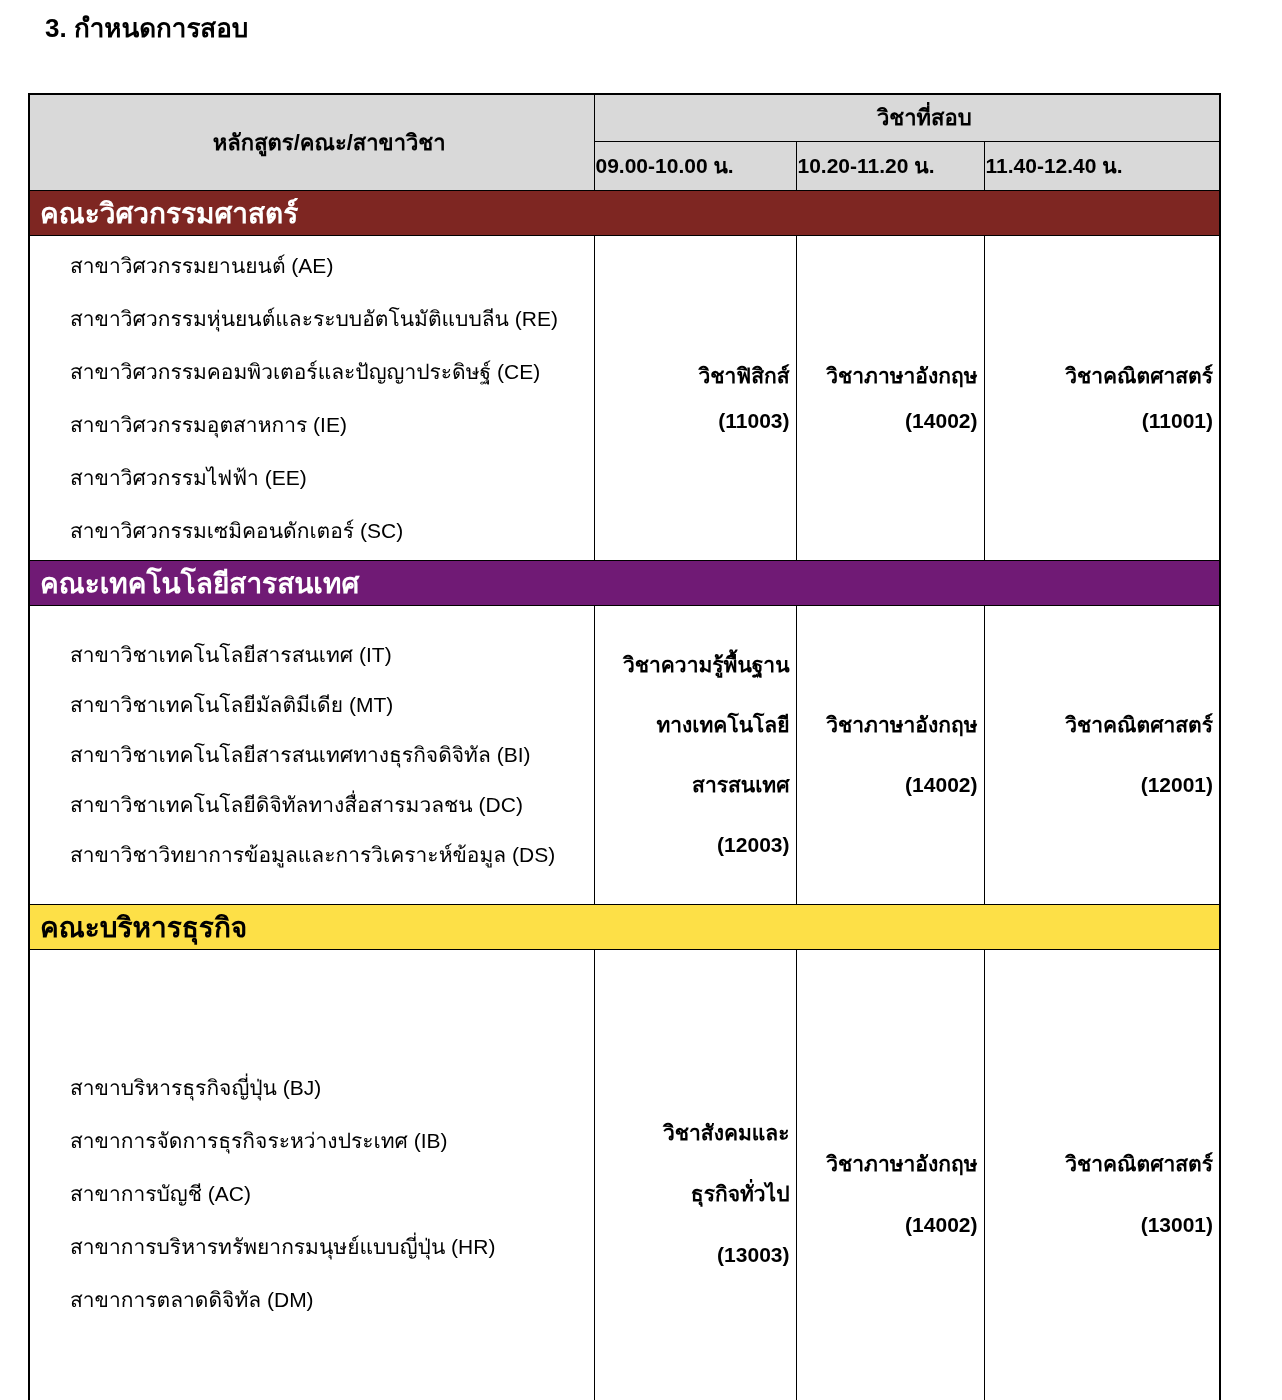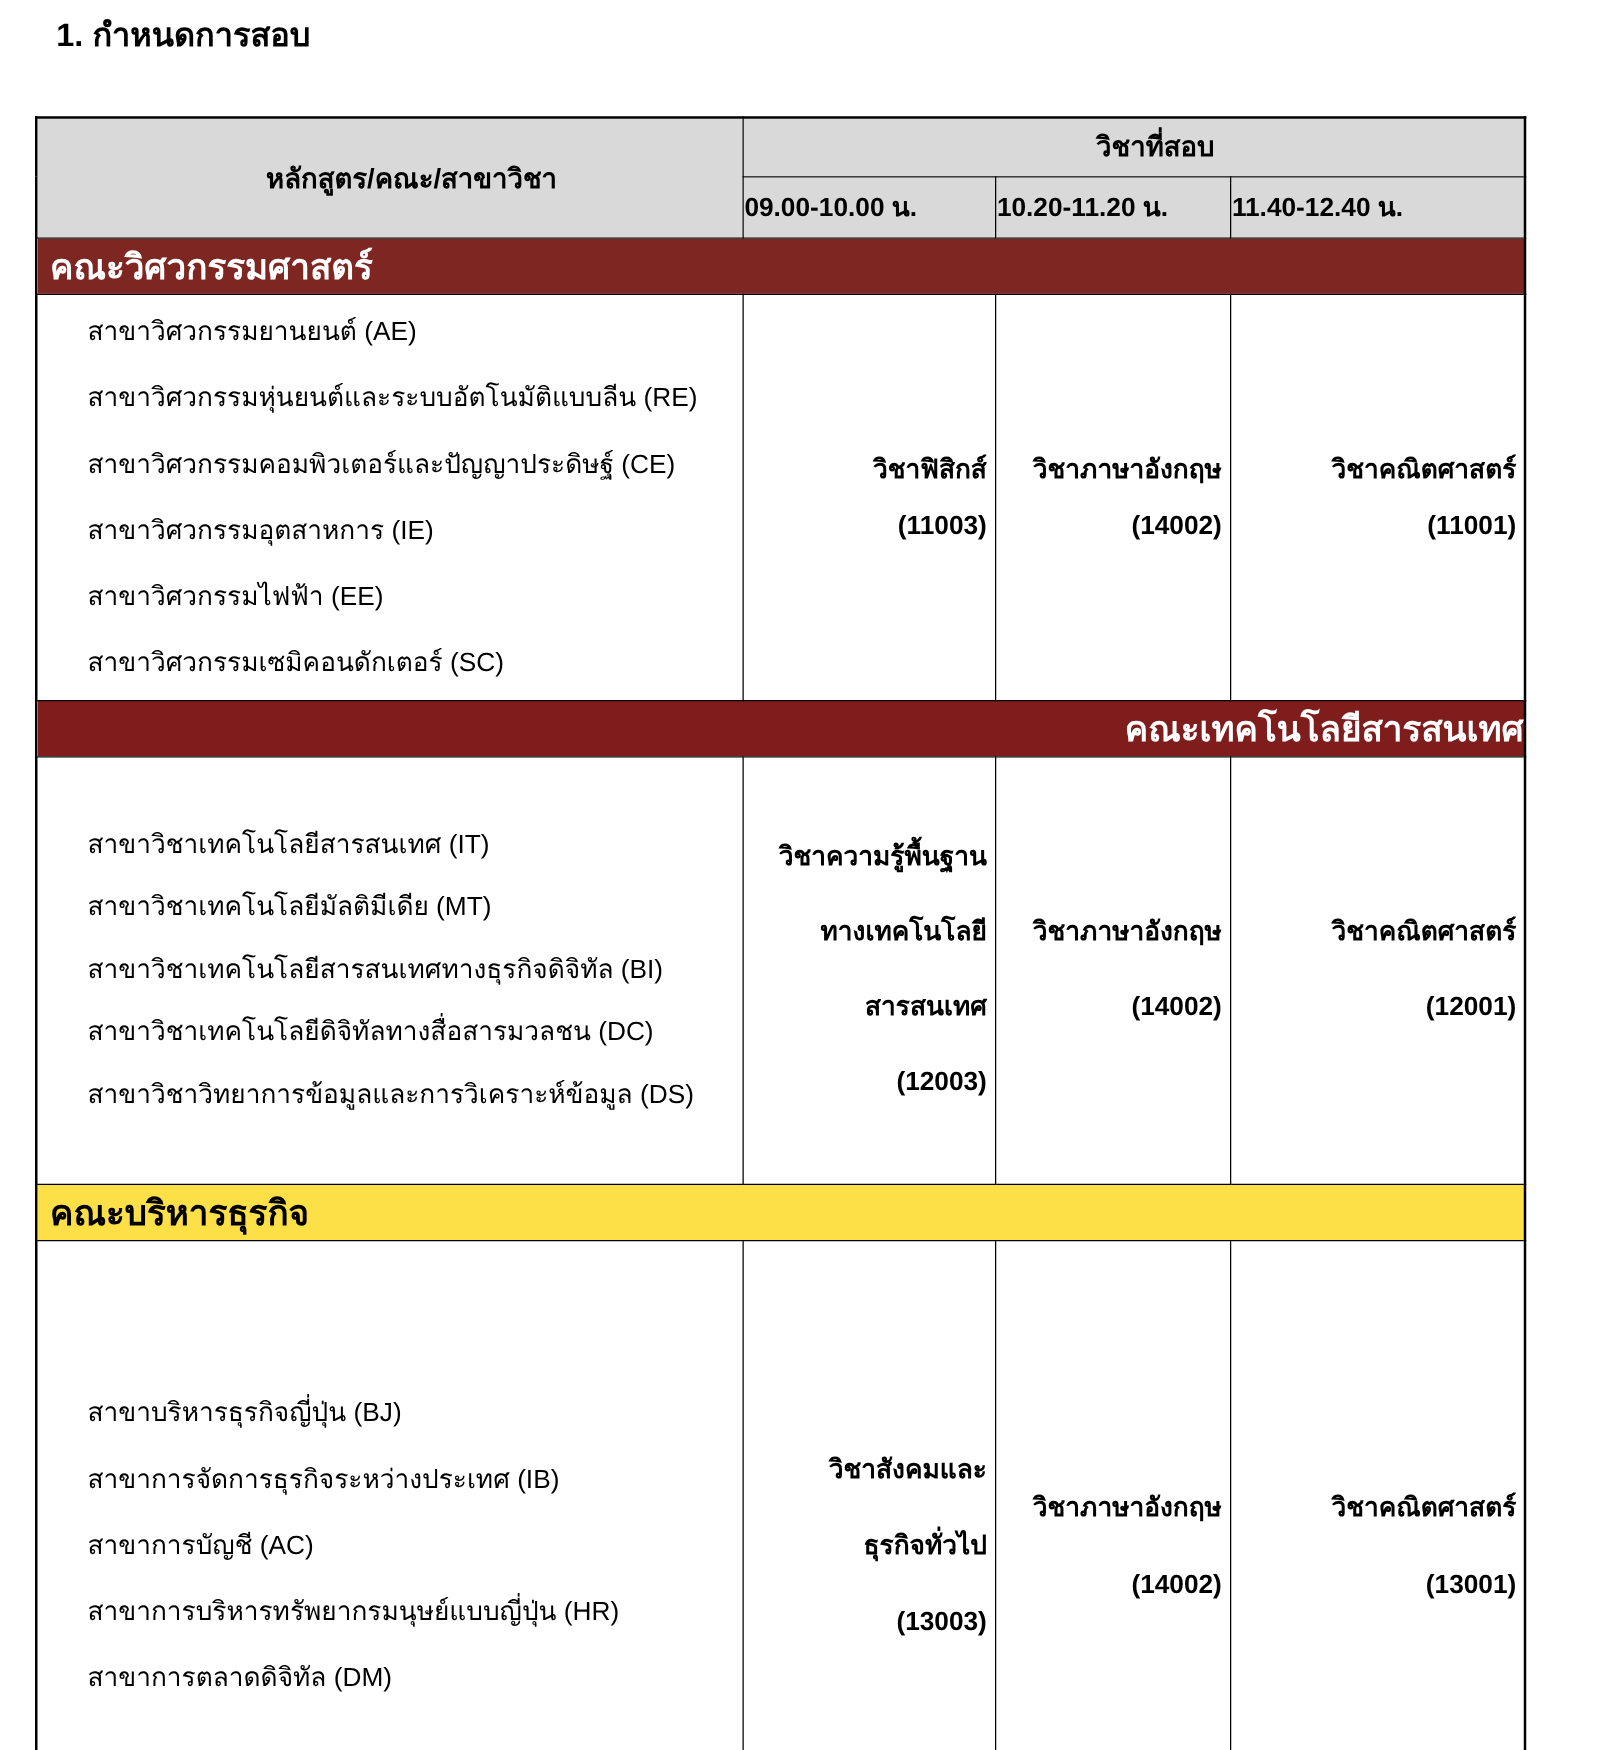--- a/index.html
+++ b/index.html
@@ -69,26 +69,26 @@
   }
 
   
   tr.band { height: 42px; }
   tr.band td {
     font-weight: bold;
     font-size: 28px;
     padding: 0 0 0 10px;
   }
   tr.band-eng td { background: #7E2622; color: #FFFFFF; }
-  tr.band-it  td { background: #7f1d1d; color: #FFFFFF; text-align: right; }
+  tr.band-it  td { background: #701a75; color: #FFFFFF; }
   tr.band-biz td { background: #fde047; color: #000000; }
 
   
   tr.sec-eng { height: 325px; }
-  tr.sec-it  { height: 342px; }
+  tr.sec-it  { height: 299px; }
   tr.sec-biz { height: 490px; }
 
   td.majors {
     padding-left: 40px;
     font-size: 21px;
   }
   tr.sec-eng td.majors .major { line-height: 53px; }
   tr.sec-it  td.majors .major { line-height: 50px; }
   tr.sec-biz td.majors .major { line-height: 53px; }
 
@@ -100,21 +100,21 @@
   }
   tr.sec-eng td.subject .sline { line-height: 45px; }
   tr.sec-it  td.subject .sline { line-height: 60px; }
   tr.sec-biz td.subject .sline { line-height: 61px; }
 </style>
 </head>
 <body>
 
 <div class="doc">
 
-  <div class="page-title">1. กำหนดการสอบ</div>
+  <div class="page-title">3. กำหนดการสอบ</div>
 
 
   <table class="schedule">
     <colgroup>
       <col class="c-program">
         <col class="c-t1">
         <col class="c-t2">
         <col class="c-t3">
     </colgroup>
 

